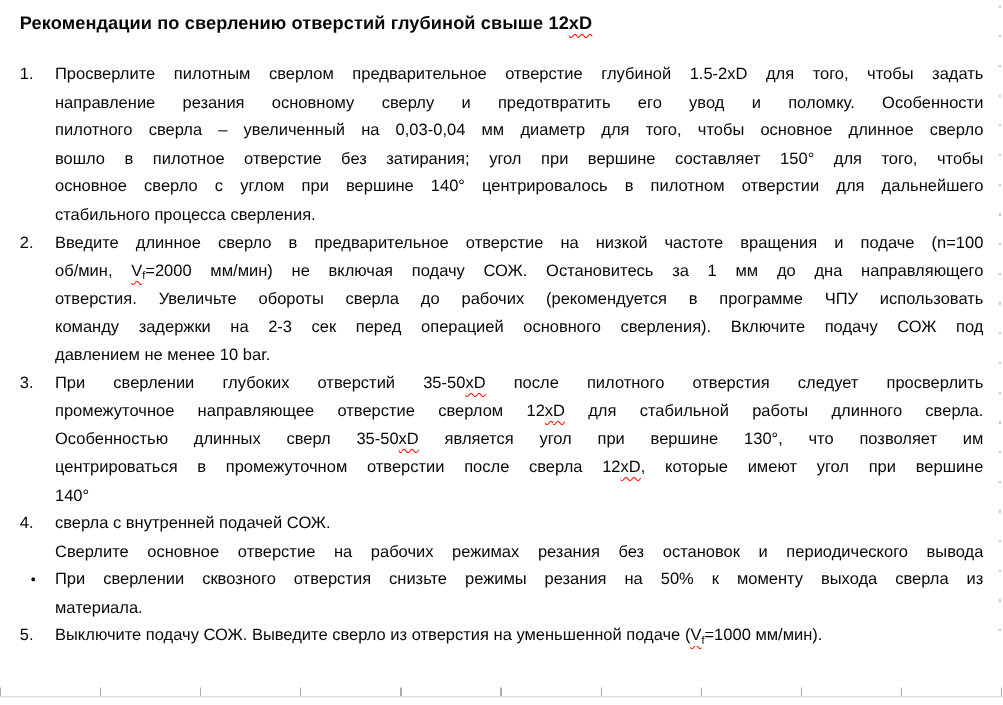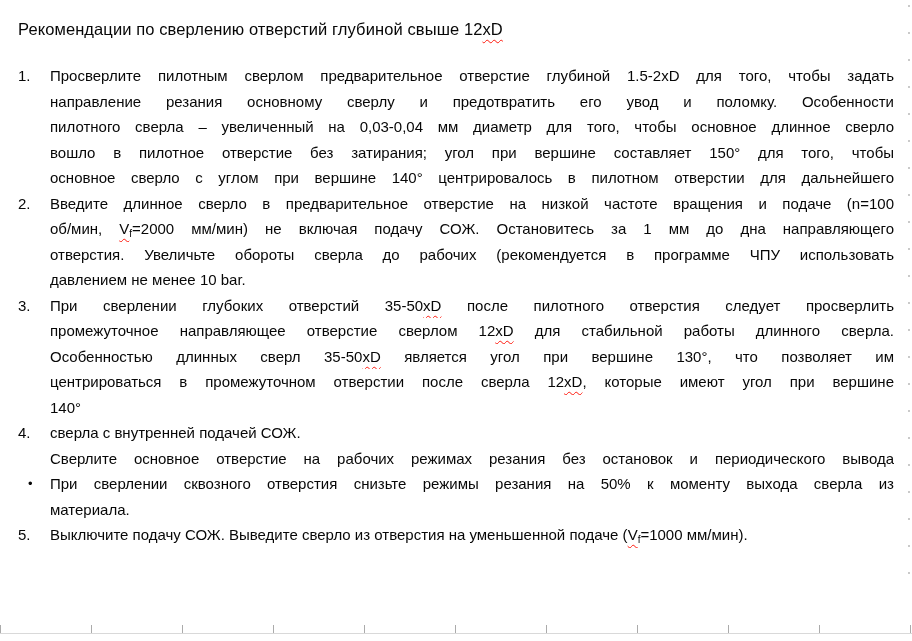--- a/index.html
+++ b/index.html
@@ -6,22 +6,22 @@
   .page{
     position:relative;
     width:912px;height:641px;
     background:#ffffff;
     font-family:"Liberation Sans",sans-serif;
     color:#070707;
     overflow:hidden;
   }
   .content{position:absolute;left:18px;top:10px;width:876px;}
   .doc-title{
-    font-size:16.5px;font-weight:normal;line-height:22px;
-    margin:8px 0 23px 0;letter-spacing:0.1px;white-space:nowrap;
+    font-size:16.5px;font-weight:bold;line-height:22px;
+    margin:0 0 23px 0;letter-spacing:0.1px;white-space:nowrap;
   }
   .list{width:876px;}
   .item{position:relative;padding-left:32px;}
   .marker{
     position:absolute;left:0;top:0;width:30px;
     font-size:15px;line-height:25.5px;
   }
   .marker.bullet{padding-left:10px;font-size:13px;}
   .line{
     font-size:15px;line-height:25.5px;height:25.5px;
@@ -56,26 +56,28 @@
   <div class="content">
     <h1 class="doc-title" id="doc-title"><span>Рекомендации по сверлению отверстий глубиной свыше 12</span><span class="sq">xD</span></h1>
     <div class="list" id="list">
         <div class="item">
           <span class="marker">1.</span>
           <div class="line"><span>Просверлите пилотным сверлом предварительное отверстие глубиной 1.5-2xD для того, чтобы задать</span></div>
           <div class="line"><span>направление резания основному сверлу и предотвратить его увод и поломку. Особенности</span></div>
           <div class="line"><span>пилотного сверла – увеличенный на 0,03-0,04 мм диаметр для того, чтобы основное длинное сверло</span></div>
           <div class="line"><span>вошло в пилотное отверстие без затирания; угол при вершине составляет 150° для того, чтобы</span></div>
           <div class="line"><span>основное сверло с углом при вершине 140° центрировалось в пилотном отверстии для дальнейшего</span></div>
+          <div class="line last"><span>стабильного процесса сверления.</span></div>
         </div>
         <div class="item">
           <span class="marker">2.</span>
           <div class="line"><span>Введите длинное сверло в предварительное отверстие на низкой частоте вращения и подаче (n=100</span></div>
           <div class="line"><span>об/мин, </span><span class="sq">V</span><span class="sq sub">f</span><span>=2000 мм/мин) не включая подачу СОЖ. Остановитесь за 1 мм до дна направляющего</span></div>
           <div class="line"><span>отверстия. Увеличьте обороты сверла до рабочих (рекомендуется в программе ЧПУ использовать</span></div>
+          <div class="line"><span>команду задержки на 2-3 сек перед операцией основного сверления). Включите подачу СОЖ под</span></div>
           <div class="line last"><span>давлением не менее 10 bar.</span></div>
         </div>
         <div class="item">
           <span class="marker">3.</span>
           <div class="line"><span>При сверлении глубоких отверстий 35-50</span><span class="sq">xD</span><span> после пилотного отверстия следует просверлить</span></div>
           <div class="line"><span>промежуточное направляющее отверстие сверлом 12</span><span class="sq">xD</span><span> для стабильной работы длинного сверла.</span></div>
           <div class="line"><span>Особенностью длинных сверл 35-50</span><span class="sq">xD</span><span> является угол при вершине 130°, что позволяет им</span></div>
           <div class="line"><span>центрироваться в промежуточном отверстии после сверла 12</span><span class="sq">xD</span><span>, которые имеют угол при вершине</span></div>
           <div class="line last"><span>140°</span></div>
         </div>

